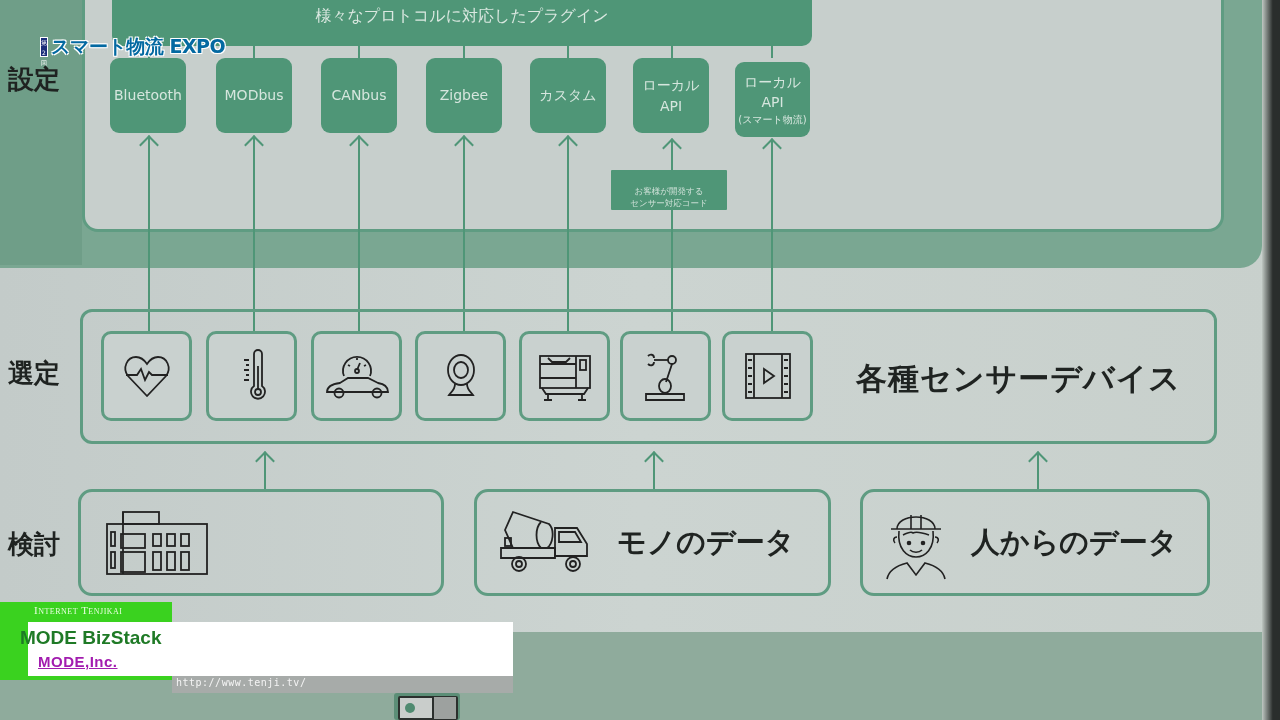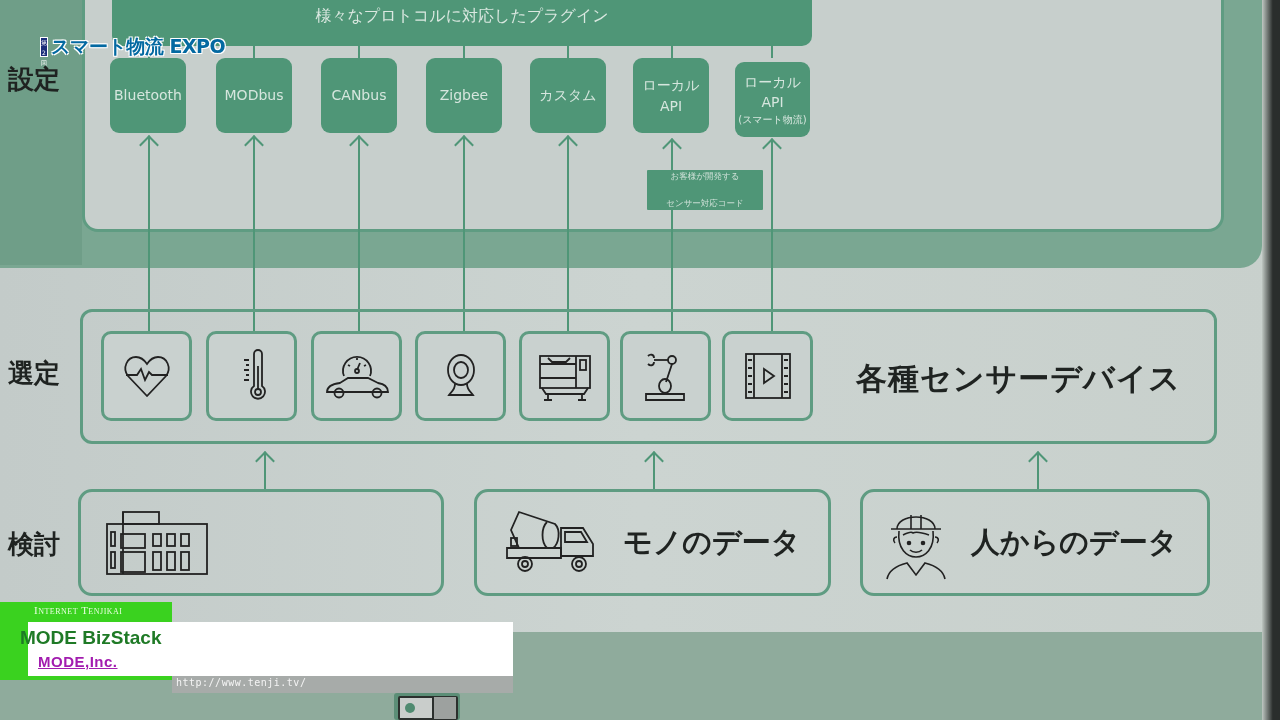--- a/index.html
+++ b/index.html
@@ -29,21 +29,21 @@
     background: #4f9677; border-radius: 9px;
     color: #d6e6de; font-size: 14px; text-align: center;
     display: flex; flex-direction: column; justify-content: center; align-items: center; line-height: 1.45;
   }
   .plugin-box .sub { font-size: 10px; }
   .vline { position: absolute; width: 2px; background: #4f9677; }
   .arrowhead { position: absolute; width: 14px; height: 14px; border-left: 2px solid #4f9677; border-top: 2px solid #4f9677; transform: rotate(45deg); }
   .dev-note {
     position: absolute; left: 611px; top: 170px; width: 116px; height: 40px;
     background: #4f9677; border-radius: 1px; color: #cfe1d8; font-size: 8.5px; text-align: center;
-    display: flex; flex-direction: column; justify-content: space-between; line-height: 1.5; margin-left: 36px;
+    display: flex; flex-direction: column; justify-content: flex-end; line-height: 1.5;
   }
 
   .row-label { position: absolute; left: 8px; font-size: 26px; font-weight: bold; color: #1f2321; }
 
   
   .sensor-frame {
     position: absolute; left: 80px; top: 309px; width: 1137px; height: 135px;
     border: 3px solid #5f9c82; border-radius: 12px;
   }
   .sensor-box {
@@ -234,21 +234,21 @@
     <rect x="18" y="26" width="24" height="14"></rect>
       <rect x="18" y="44" width="24" height="20"></rect>
     <rect x="50" y="26" width="8" height="12"></rect>
       <rect x="64" y="26" width="8" height="12"></rect>
       <rect x="78" y="26" width="8" height="12"></rect>
     <rect x="50" y="44" width="8" height="18"></rect>
       <rect x="64" y="44" width="8" height="18"></rect>
       <rect x="78" y="44" width="8" height="18"></rect>
   </svg>
 </div>
-<div class="data-box" style="left:474px;width:357px;padding-left:26px">
+<div class="data-box" style="left:474px;width:357px;padding-left:20px">
   <svg width="98" height="70" viewBox="0 0 98 70" fill="none" stroke="#222" stroke-width="1.8">
     <path d="M8 22 L16 4 L52 16 C58 22 56 36 50 40 L16 40 Z"></path>
     <path d="M44 14 C38 20 38 34 44 40"></path>
     <path d="M58 20 H80 L90 36 V48 H58 Z"></path>
     <path d="M62 24 H78 L84 34 H62 Z"></path>
     <path d="M4 40 H58 V50 H4 Z"></path>
     <rect x="8" y="30" width="6" height="8"></rect>
     <circle cx="22" cy="56" r="7"></circle>
       <circle cx="22" cy="56" r="3"></circle>
     <circle cx="76" cy="56" r="7"></circle>

